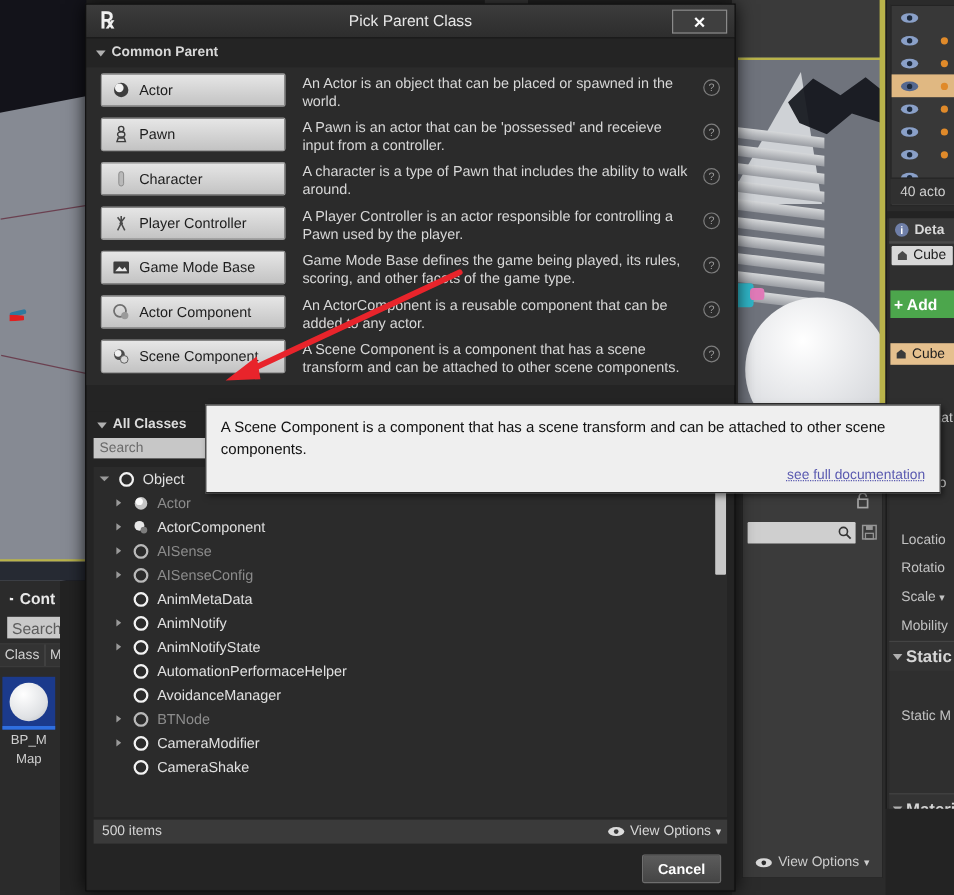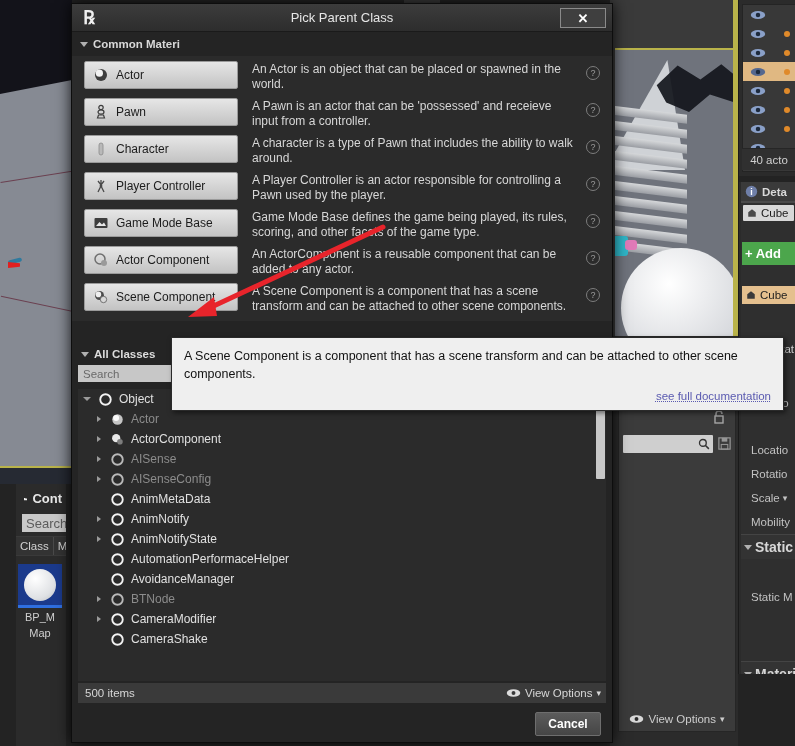--- a/index.html
+++ b/index.html
@@ -203,21 +203,21 @@
   }
   .rp-prop {
     padding: 6px 2px 6px 10px; color: #c2c2c2; font-size: 11.5px;
     white-space: nowrap; overflow: hidden;
     display: flex; align-items: center; gap: 3px;
   }
   .rp-blank { height: 26px; }
 
   
   .content-browser {
-    position: absolute; left: 16px; top: 484px; width: 50px; height: 262px;
+    position: absolute; left: 0; top: 484px; width: 50px; height: 262px;
     background: #2b2b2b; overflow: hidden;
   }
   .cb-title {
     display: flex; align-items: center; gap: 5px;
     padding: 7px 4px 6px 8px; font-weight: bold; font-size: 13px;
     color: #e8e8e8; white-space: nowrap;
   }
   .cb-search {
     margin: 2px 2px 4px 6px; height: 18px; width: 78px;
     background: #c9c9c9; color: #5c5c5c; font-size: 13px;
@@ -632,21 +632,21 @@
     <div class="modal-title">
       <div class="ue-logo">℞</div>
       <div class="modal-title-text">Pick Parent Class</div>
       <div class="modal-close">
         <span>✕</span>
       </div>
     </div>
 
     <div class="section-hdr">
       <span class="tri down"></span>
-      <span>Common Materi</span>
+      <span>Common Parent</span>
     </div>
 
     <div class="common-list">
 
       <div class="common-row">
         <div class="cc-btn">
           <svg class="cc-icon" viewBox="0 0 16 16">
             <circle cx="8" cy="8" r="6" fill="#3d3d3d"></circle>
             <circle cx="6.4" cy="6.2" r="3.6" fill="#f2f2f2"></circle>
           </svg>

